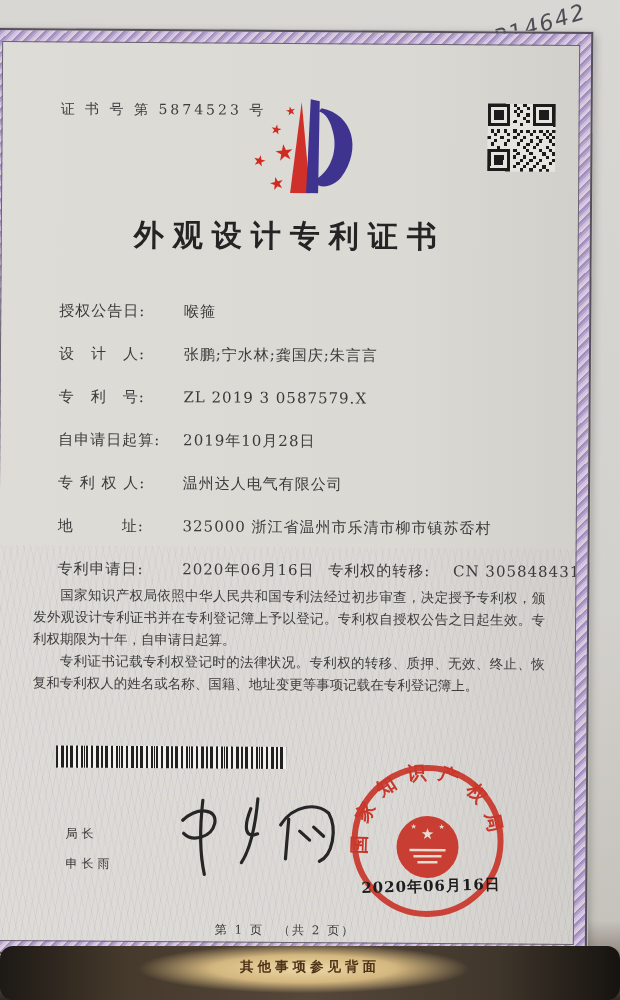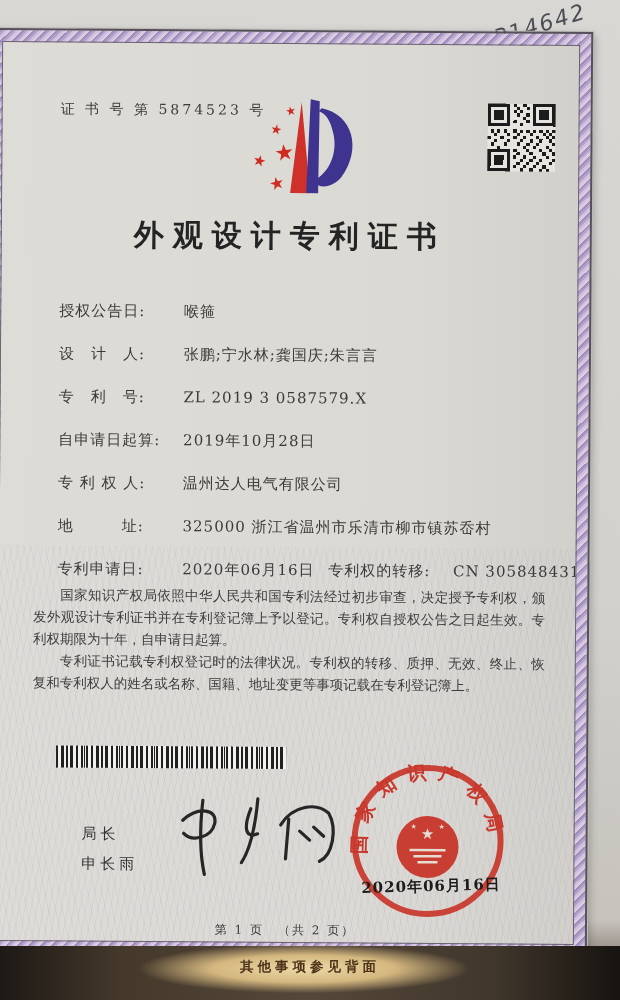--- a/index.html
+++ b/index.html
@@ -57,37 +57,38 @@
     font-size:13.5px;line-height:22px;color:#3d3d3d;text-align:justify;
   }
   .paras p{margin:0;text-indent:2em;}
   .barcode{
     position:absolute;left:58px;top:703px;width:230px;height:22px;
     background:
       repeating-linear-gradient(90deg,#20201f 0 2px,transparent 2px 5px),
       repeating-linear-gradient(90deg,#20201f 0 1px,transparent 1px 7px),
       linear-gradient(#f2f1ee,#f2f1ee);
   }
-  .director{position:absolute;left:84px;top:776px;font-size:15px;color:#333;letter-spacing:4px;line-height:30px;}
+  .director{position:absolute;left:68px;top:776px;font-size:12px;color:#333;letter-spacing:4px;line-height:30px;}
   .signature{position:absolute;left:165px;top:745px;width:190px;height:100px;}
   .seal{position:absolute;left:350px;top:716px;width:160px;height:160px;}
   .seal-date{
     position:absolute;left:364px;top:832px;font-size:15px;font-weight:bold;
     color:#1c1c1c;letter-spacing:1px;transform:rotate(-2deg);white-space:nowrap;
   }
   .page-footer{
     position:absolute;left:0;right:0;top:878px;text-align:center;
     font-size:12px;color:#3a3a3a;letter-spacing:2px;
   }
   
   .backstrip{
     position:absolute;left:0;right:0;bottom:0;height:54px;
     background:
       radial-gradient(ellipse 230px 34px at 49% 42%, #ecd9a8 0%, #d4b77f 40%, rgba(60,48,36,0) 72%),
       linear-gradient(90deg,#1d1915 0%,#45392b 20%,#55483a 50%,#40362b 80%,#161310 100%);
+    border-radius: 13px;
   }
   .back-note{
     position:absolute;left:0;right:0;top:12px;text-align:center;
     font-size:13.5px;font-weight:bold;color:#4e3318;letter-spacing:4px;
   }
 </style>
 </head>
 <body>
 
 <div class="photo">

